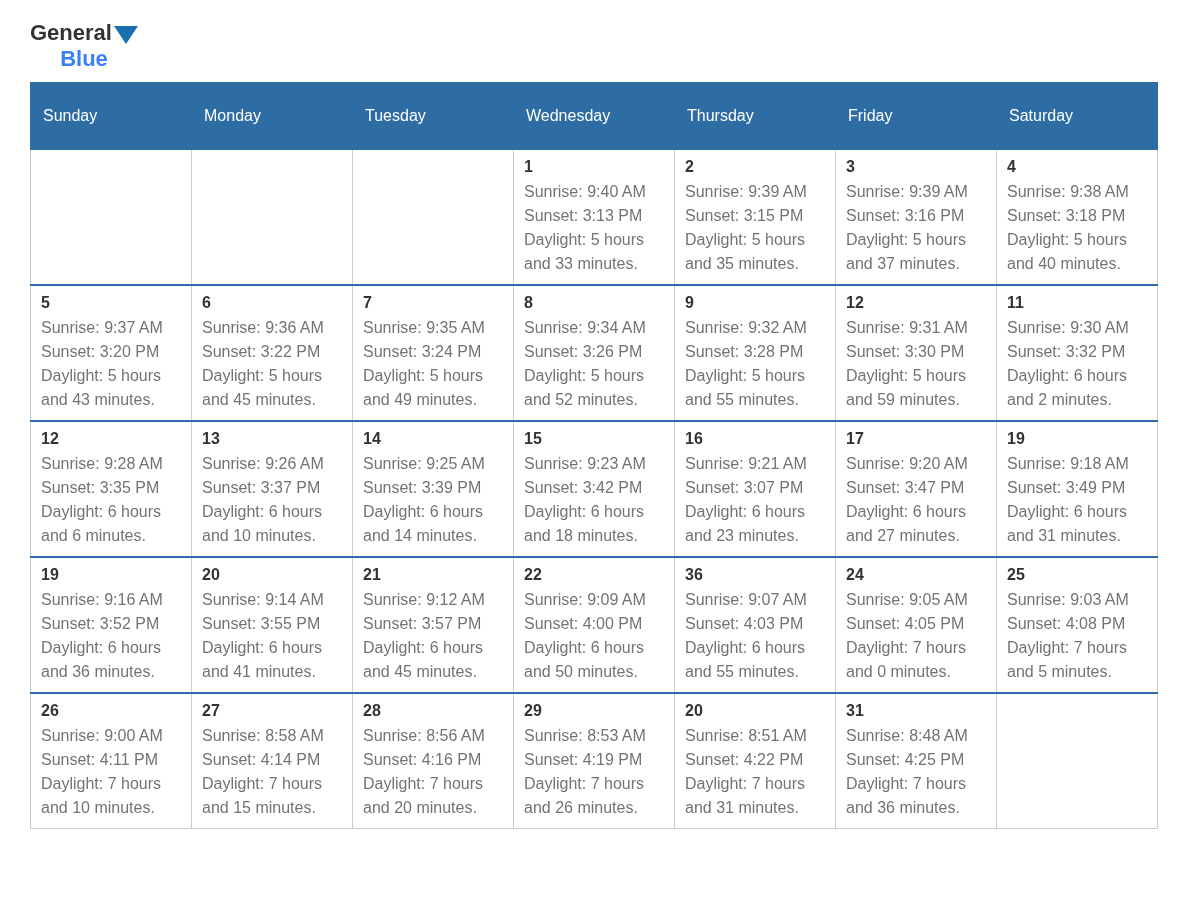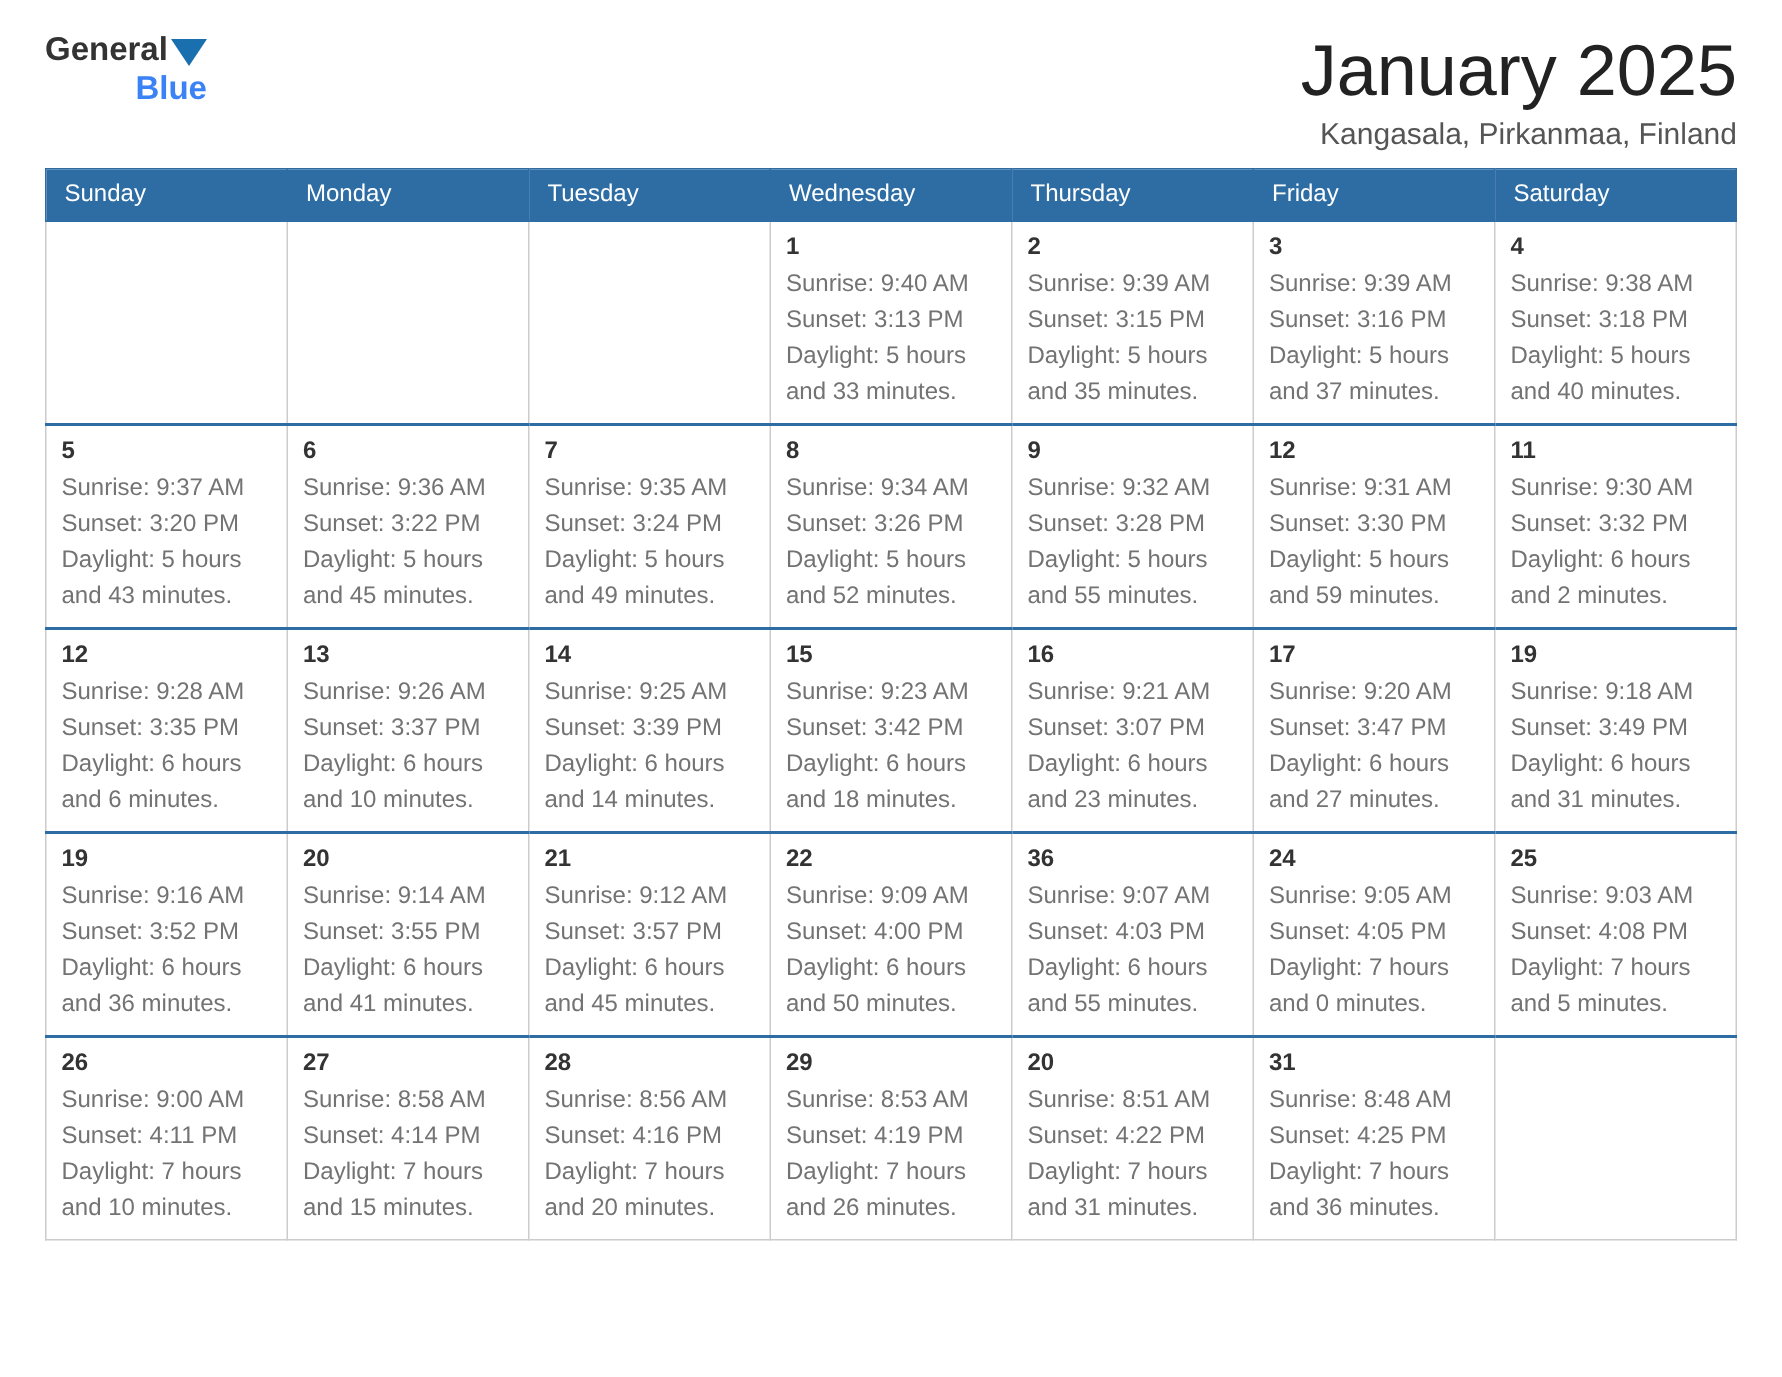--- a/index.html
+++ b/index.html
@@ -56,21 +56,21 @@
     .calendar-table {
       width: 100%;
       border-collapse: collapse;
       margin-top: 10px;
     }
     .calendar-table th {
       background-color: #2e6da4;
       color: #fff;
       font-size: 16px;
       font-weight: normal;
-      padding: 8px 12px;
+      padding: 24px 12px;
       text-align: left;
       border: 1px solid #2e6da4;
     }
     .calendar-table td {
       border: 1px solid #ccc;
       vertical-align: top;
       padding: 8px 10px;
       width: 14.28%;
       min-height: 100px;
     }
@@ -91,31 +91,27 @@
     }
     .row-divider td {
       border-top: 2px solid #2e6da4;
     }
   </style>
 </head>
 <body>
 
 <div class="header">
   <div class="logo">
-    <div style="display:flex; flex-direction:column; align-items:flex-end;">
+    <div style="display:flex; flex-direction:column; align-items:center;">
       <div style="display:flex; align-items:center;">
         <span class="logo-text-general">General</span>
         <div class="logo-triangle"></div>
       </div>
       <span class="logo-text-blue" style="margin-left:0;">Blue</span>
     </div>
-  </div>
-  <div class="title-section">
-    <div class="calendar-title">January 2025</div>
-    <div class="calendar-subtitle">Kangasala, Pirkanmaa, Finland</div>
   </div>
 </div>
 
 <table class="calendar-table">
   <thead>
     <tr>
     <th>Sunday</th>
         <th>Monday</th>
         <th>Tuesday</th>
         <th>Wednesday</th>

